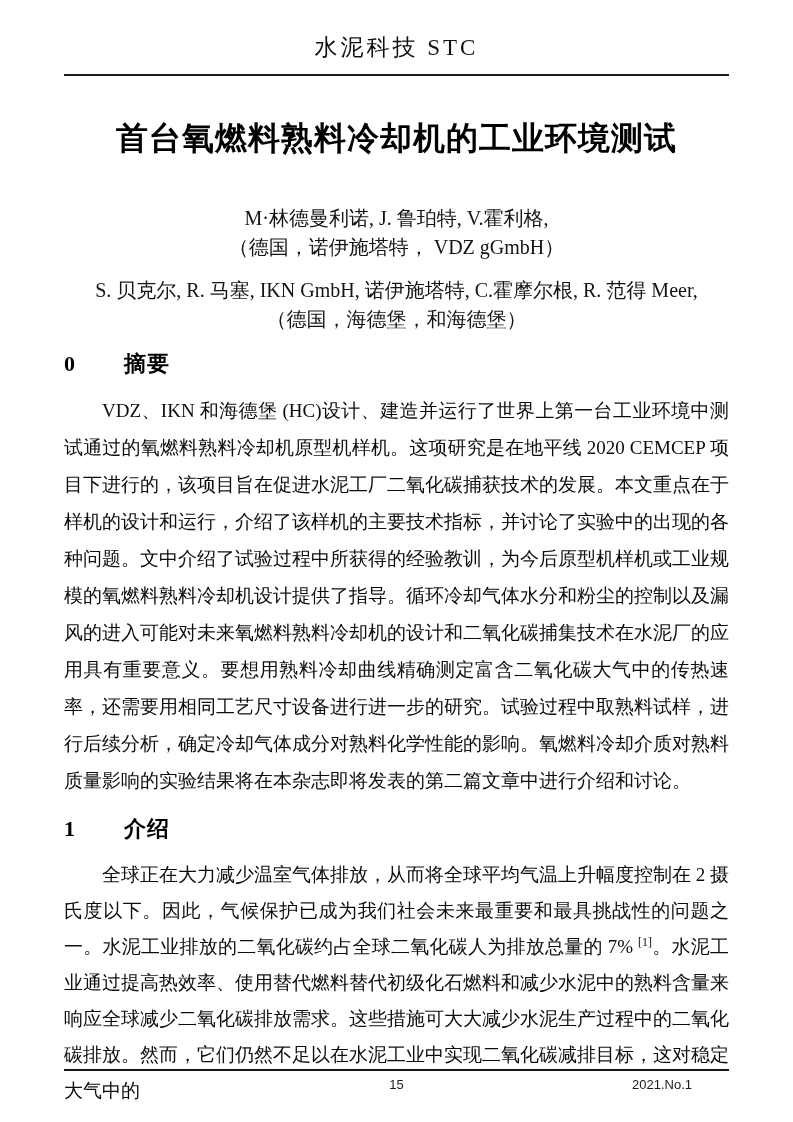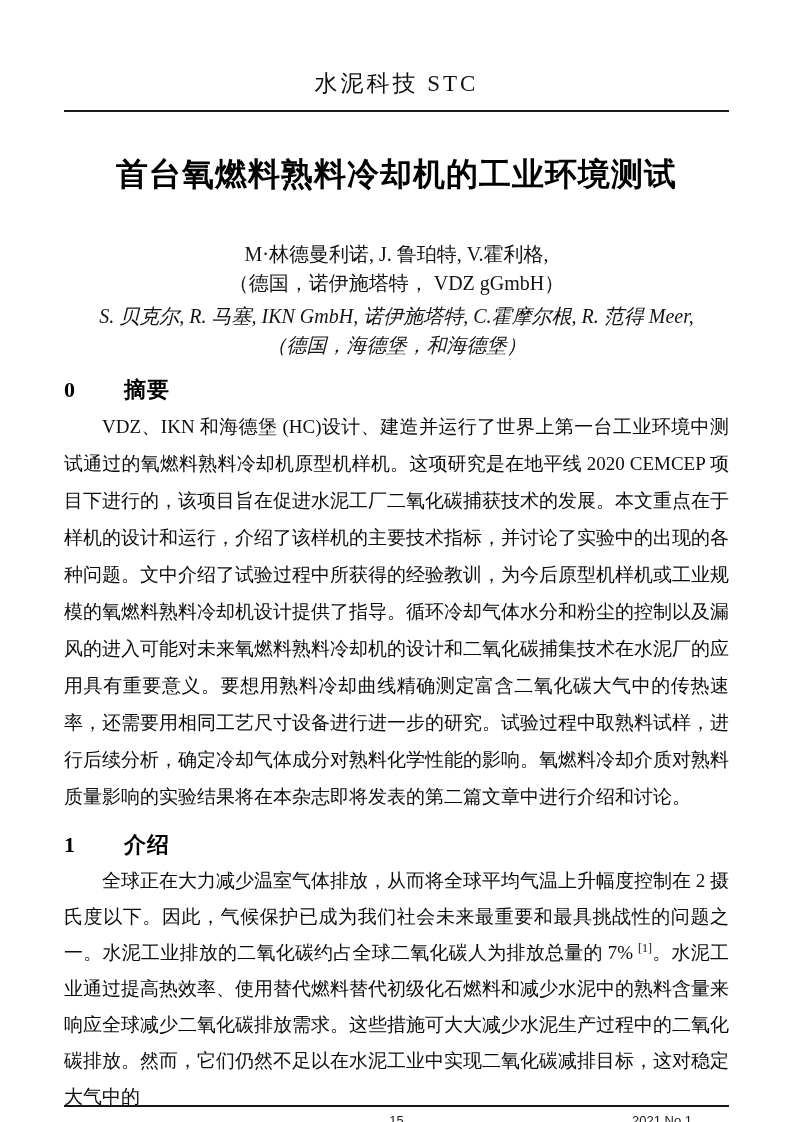--- a/index.html
+++ b/index.html
@@ -14,21 +14,21 @@
   }
   .page {
     position: relative;
     width: 793px;
     height: 1122px;
     box-sizing: border-box;
     padding: 0 64px;
   }
   
   .journal-header {
-    margin-top: 68px;
+    margin-top: 32px;
     text-align: center;
     font-size: 23px;
     letter-spacing: 3px;
     font-family: "Liberation Serif", serif;
     color: #111;
   }
   .header-rule {
     height: 0;
     border: none;
     border-top: 2px solid #1c1c1c;
@@ -41,21 +41,21 @@
     font-family: "Liberation Sans", sans-serif;
     font-weight: bold;
     font-size: 32px;
     letter-spacing: 1px;
     line-height: 48px;
     color: #000;
   }
   
   .author-block { text-align: center; font-size: 20px; line-height: 29px; color: #141414; }
   .author-block.first  { margin-top: 42px; }
-  .author-block.second { margin-top: 4px; font-style: italic; }
+  .author-block.second { margin-top: 14px; }
   
   .section-heading {
     margin: 15px 0 0 0;
     display: flex;
     align-items: baseline;
     font-weight: bold;
     font-size: 22px;
     line-height: 30px;
     color: #000;
   }
@@ -63,21 +63,21 @@
     font-family: "Liberation Serif", serif;
     margin-right: 17px;
   }
   .section-heading .sec-label {
     font-family: "Liberation Sans", sans-serif;
     letter-spacing: 1px;
     margin-left: 32px;
   }
   
   .body-paragraph {
-    margin: 3px 0 0 0;
+    margin: 13px 0 0 0;
     font-size: 19px;
     line-height: 37px;
     text-align: justify;
     text-indent: 2em;
     color: #0d0d0d;
     font-family: "Liberation Serif", serif;
   }
   .body-paragraph.intro { line-height: 36px; }
   .ref-marker {
     font-size: 12px;

